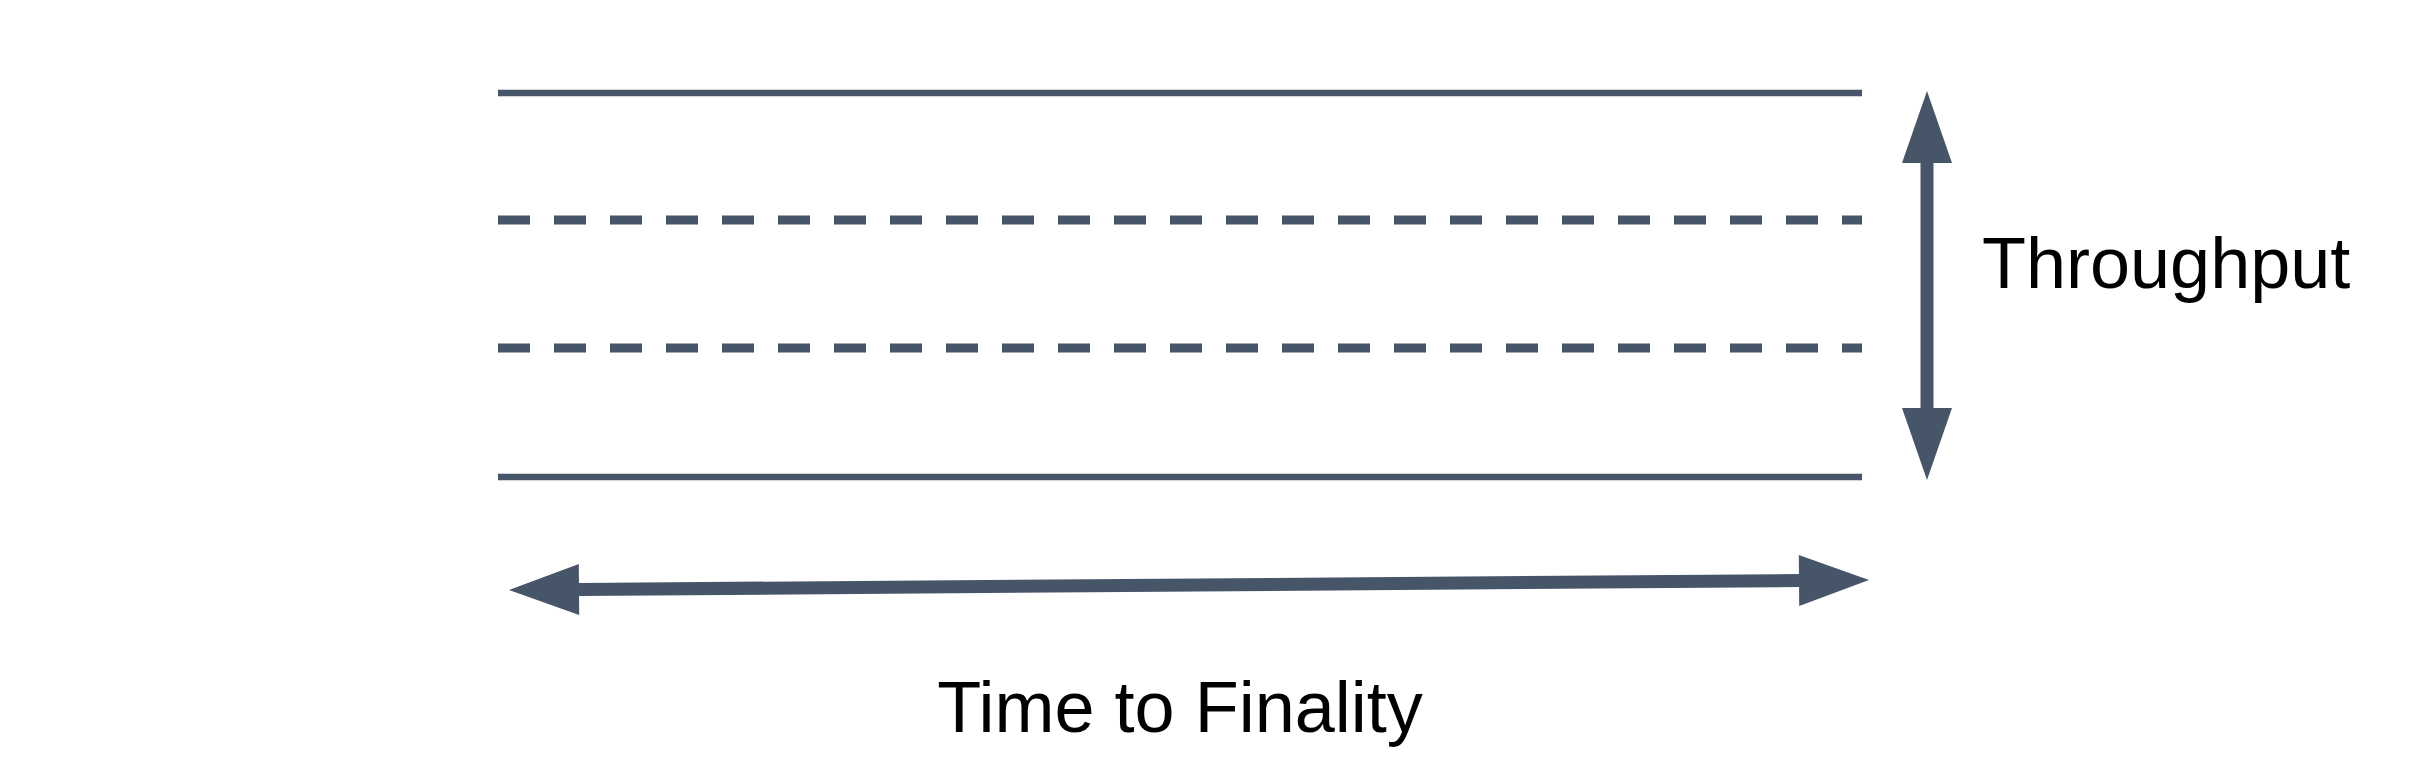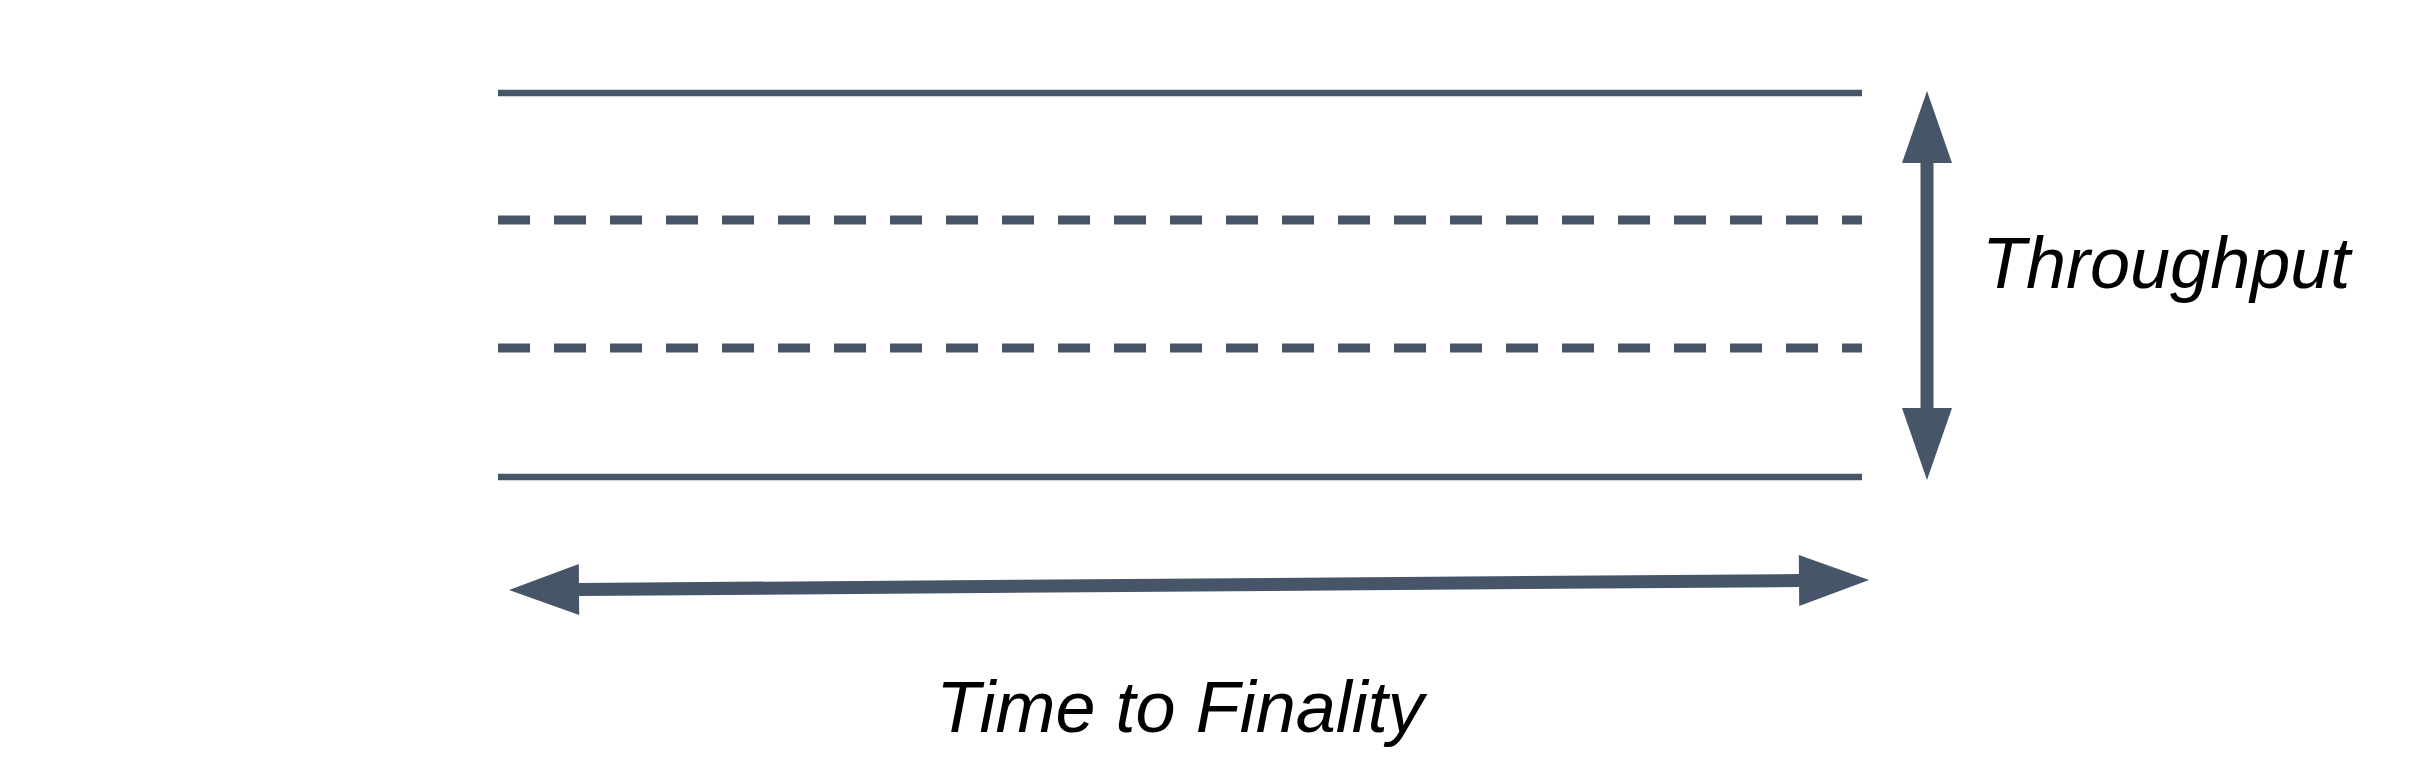--- a/index.html
+++ b/index.html
@@ -9,21 +9,20 @@
   }
   body {
     width: 2410px;
     height: 780px;
     overflow: hidden;
   }
   .diagram-wrap {
     width: 2410px;
     height: 780px;
     position: relative;
-    font-style: italic;
   }
   svg {
     display: block;
   }
   .axis-label {
     font-family: "Liberation Sans", sans-serif;
     font-size: 72px;
     font-weight: 400;
   }
 </style>

